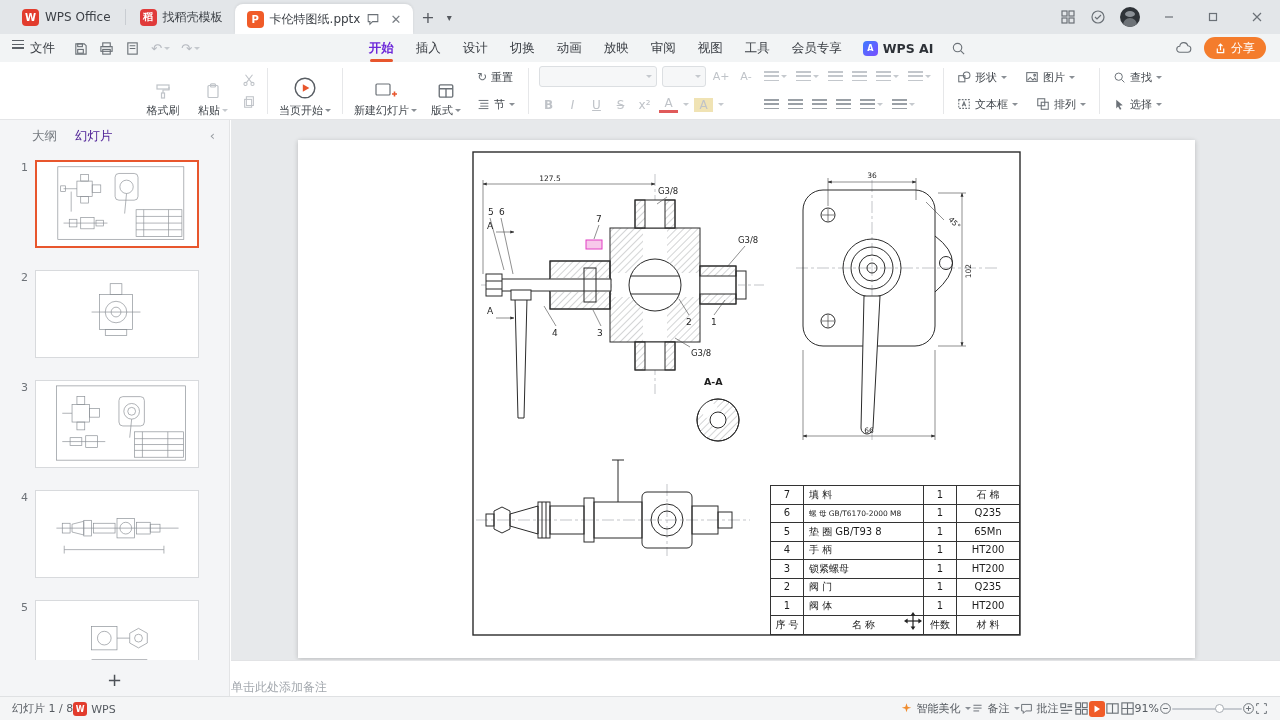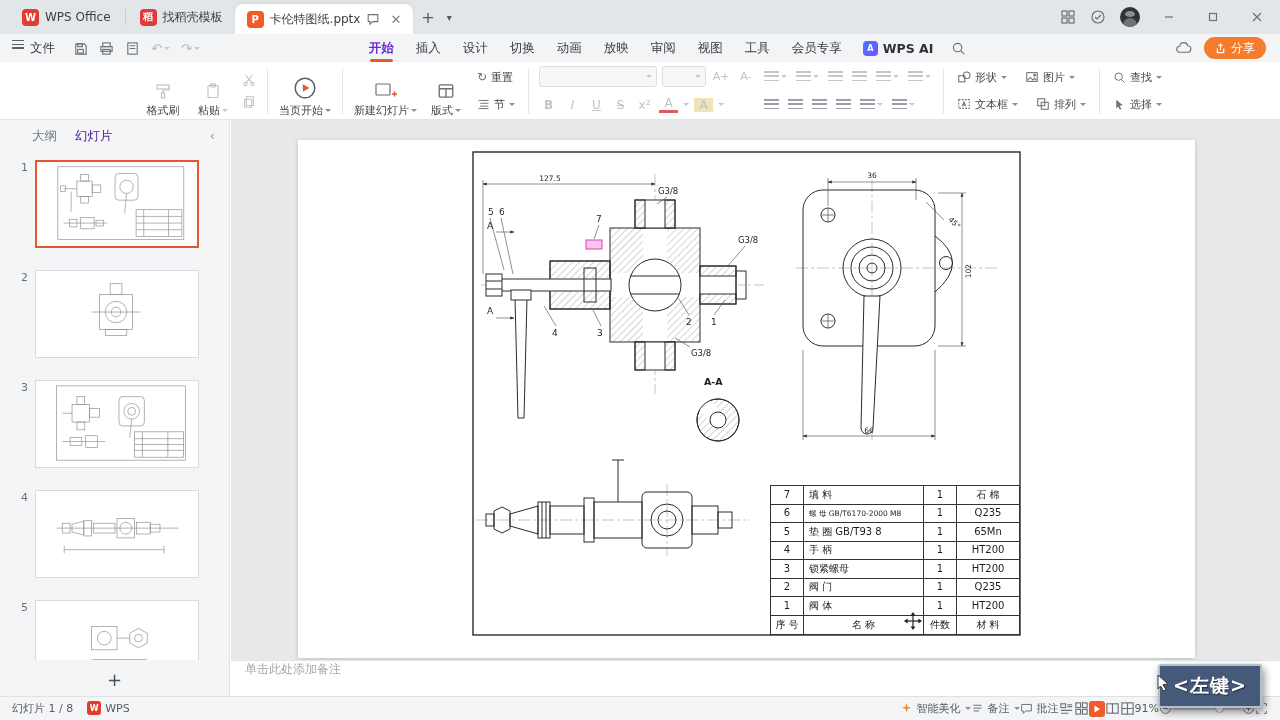--- a/index.html
+++ b/index.html
@@ -77,42 +77,42 @@
 .thumb-num{width:14px;font-size:11px;color:#6d7278;text-align:right;padding-top:1px}
 .thumb{width:164px;height:88px;background:#fff;border:1px solid #d8dadd;position:relative}
 .thumb.selected{border:2px solid #e8562d}
 .thumb svg{position:absolute;inset:0;width:100%;height:100%}
 .add-slide{position:absolute;bottom:6px;left:0;right:0;text-align:center;font-size:18px;color:#4c5157;line-height:20px}
 
 
 .canvas{position:absolute;left:231px;top:120px;right:0;bottom:24px;background:#e7e9eb}
 .slide{position:absolute;left:67px;top:20px;width:897px;height:518px;background:#fff;box-shadow:0 1px 5px rgba(0,0,0,.2)}
 .drw{position:absolute;inset:0;width:100%;height:100%}
-.notes-bar{position:absolute;left:0;right:0;bottom:0;height:36px;background:#fff;border-top:1px solid #e2e3e5;display:flex;align-items:flex-start;padding-left:14px;color:#a2a7ad;font-size:12px}
+.notes-bar{position:absolute;left:0;right:0;bottom:0;height:36px;background:#fff;border-top:1px solid #e2e3e5;display:flex;align-items:flex-end;color:#a2a7ad;font-size:12px}
 
 
 .parts-table{position:absolute;left:472px;top:345px;width:250px;height:150px;border:1.5px solid #333;display:grid;grid-template-rows:repeat(8,1fr);font-size:10px;color:#1d1d1d;line-height:1}
 .pt-row{display:grid;grid-template-columns:33px 1fr 33px 62px;border-bottom:1px solid #333}
 .pt-row:last-child{border-bottom:none}
 .pt-c{border-right:1px solid #333;display:flex;align-items:center;justify-content:center;overflow:hidden;white-space:nowrap}
 .pt-c:last-child{border-right:none}
 .pt-name{justify-content:flex-start;padding-left:5px}
 .pt-sm{font-size:7.5px}
 .cursor-move{position:absolute;left:606px;top:472px}
 
 
 text{font-family:"DejaVu Sans","Liberation Sans",sans-serif;fill:#1e1e1e}
 .dt{font-size:7.5px}
 .ct{font-size:9px}
 .gt{font-size:8.5px}
 .st{font-size:9.5px;font-weight:bold}
 
 
 .statusbar{position:absolute;left:0;bottom:0;right:0;height:24px;background:#f4f5f6;border-top:1px solid #dfe1e3;display:flex;align-items:center;padding:0 12px;font-size:11px;color:#565b61}
-.sb-left{display:flex;align-items:flex-start;gap:14px}
+.sb-left{display:flex;align-items:flex-end;}
 .sb-right{margin-left:auto;display:flex;align-items:center;gap:0}
 .sb-item{display:flex;align-items:center;gap:4px}
 .wlogo{width:14px;height:14px;border-radius:3px;background:#e23c2d;color:#fff;font-size:8px;font-weight:bold;display:flex;align-items:center;justify-content:center}
 .play-sq{width:16px;height:16px;border-radius:3px;background:#f05b28;display:flex;align-items:center;justify-content:center}
 .zoom-slider{width:70px;height:2px;background:#c6cad0;position:relative;border-radius:1px}
 .zoom-knob{position:absolute;top:-4px;left:62%;width:9px;height:9px;border-radius:50%;background:#fff;border:1px solid #a8adb3}
 
 
 .key-overlay{position:absolute;right:18px;bottom:12px;width:104px;height:44px;background:#45597a;border:2px solid #b3bfcb;border-radius:3px;display:flex;align-items:center;justify-content:center;box-shadow:2px 4px 8px rgba(0,0,0,.45)}
 .key-overlay .txt{color:#fff;font-size:19px;font-weight:bold;letter-spacing:1px;text-shadow:1px 1px 1px rgba(0,0,0,.5)}
@@ -857,22 +857,14 @@
       <svg width="13" height="13" viewBox="0 0 16 16" class="ic">
           <circle cx="8" cy="8" r="6"></circle>
           <path d="M5 8h6M8 5v6"></path>
         </svg>
       <svg width="13" height="13" viewBox="0 0 16 16" class="ic">
           <path d="M2 5V2h3M11 2h3v3M14 11v3h-3M5 14H2v-3"></path>
         </svg>
     </div>
   </div>
 
-  <div class="key-overlay">
-    <span class="key-cursor">
-      <svg width="16" height="18" viewBox="0 0 16 18">
-          <path d="M2 1l10 9-5 .7 3 5-2.5 1.3-3-5L2 15z" fill="#fff" stroke="#333" stroke-width="1"></path>
-        </svg>
-    </span>
-    <span class="txt">&lt;左键&gt;</span>
-  </div>
 
 </div>
 
 </body></html>

